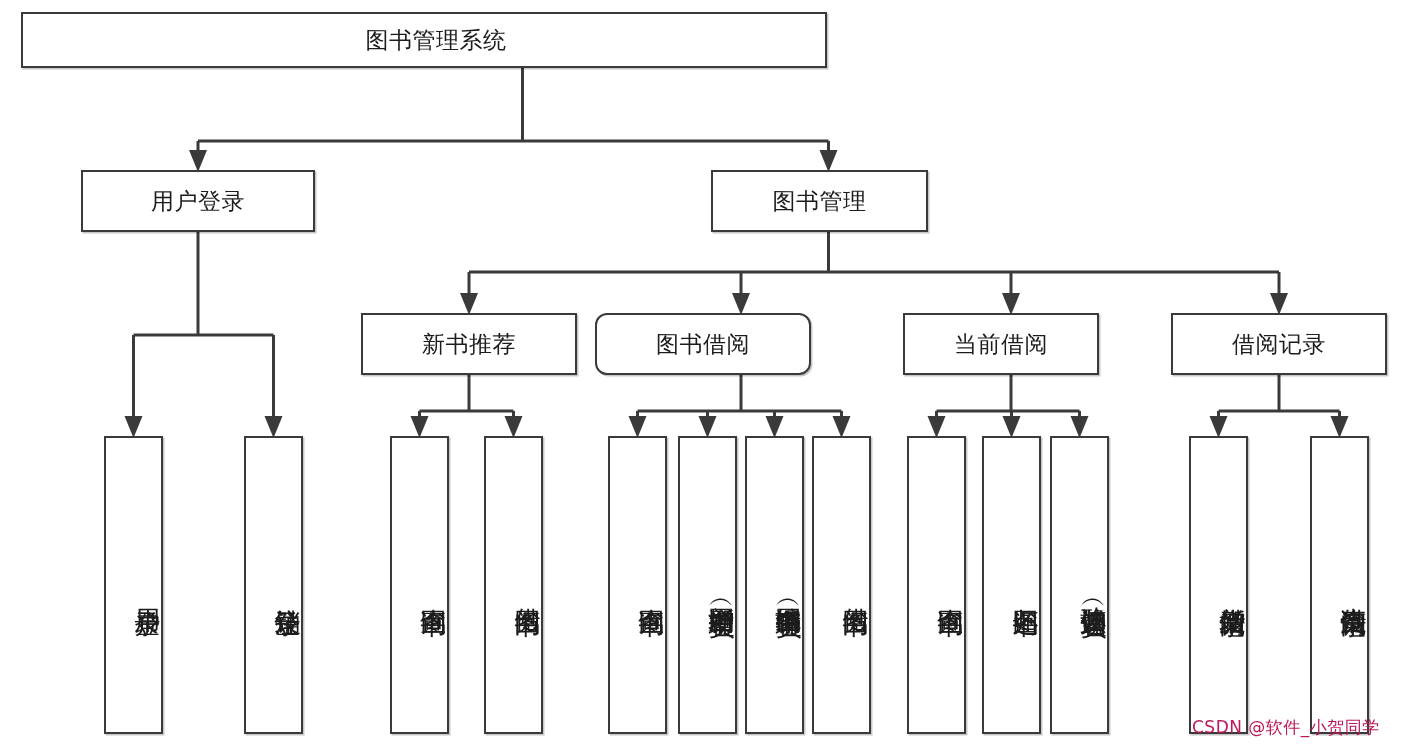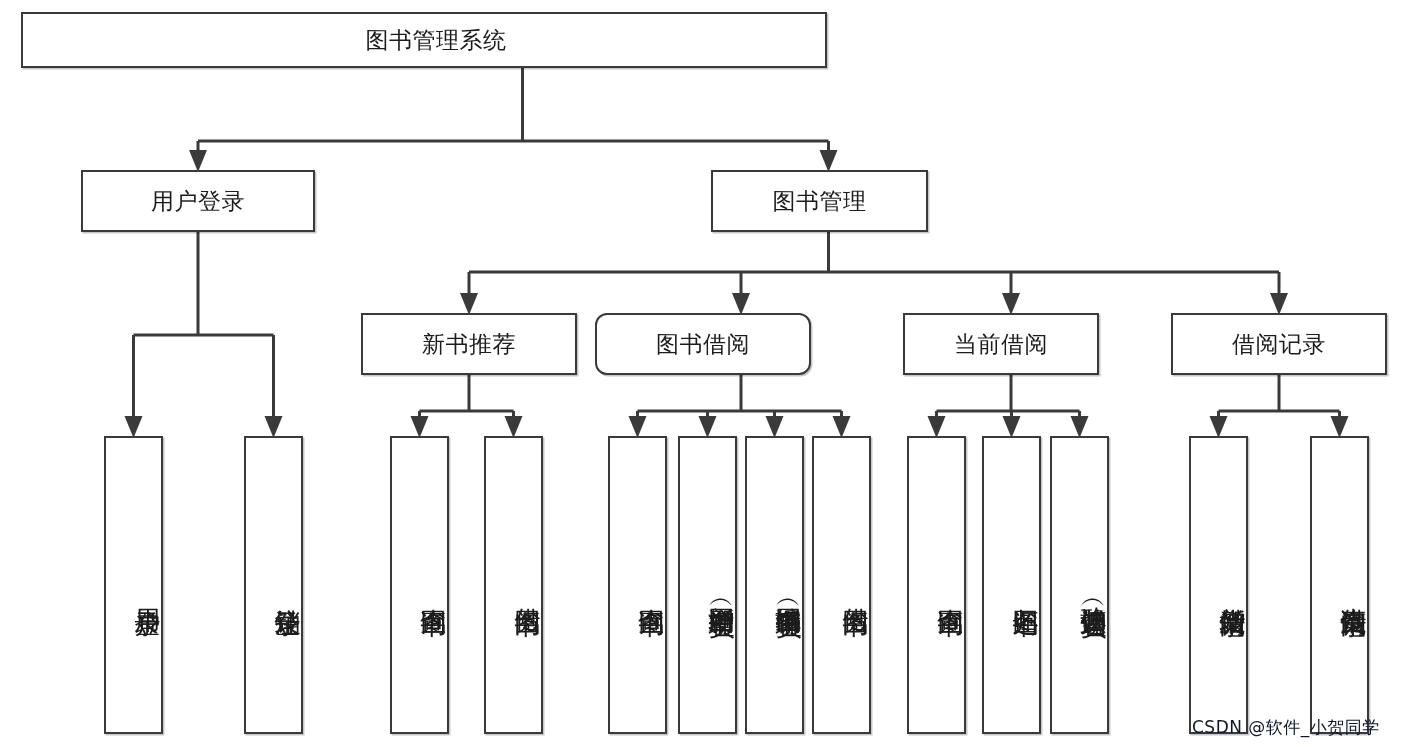--- a/index.html
+++ b/index.html
@@ -54,21 +54,21 @@
     font-size: 26px;
     line-height: 1.02;
     letter-spacing: 1px;
     text-align: center;
   }
   .watermark {
     position: absolute;
     left: 1192px;
     top: 716px;
     font-size: 17px;
-    color: #0f172a;
+    color: #be185d;
     white-space: nowrap;
     letter-spacing: 0.5px;
   }
 </style>
 </head>
 <body>
 
 <div id="canvas">
 
   <svg id="edges" viewBox="0 0 1405 747">

